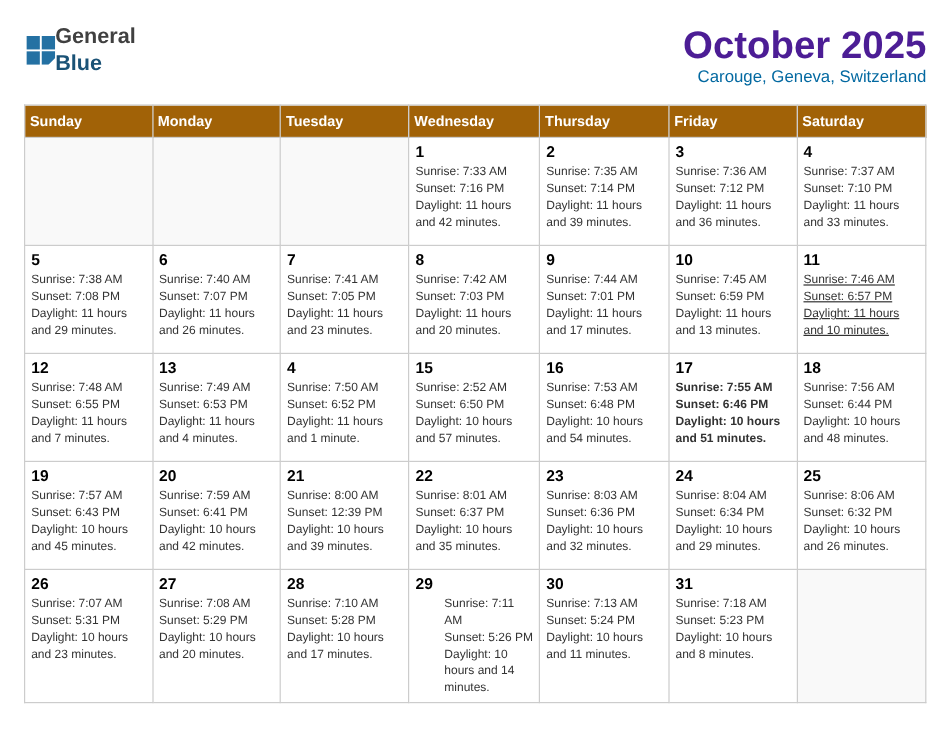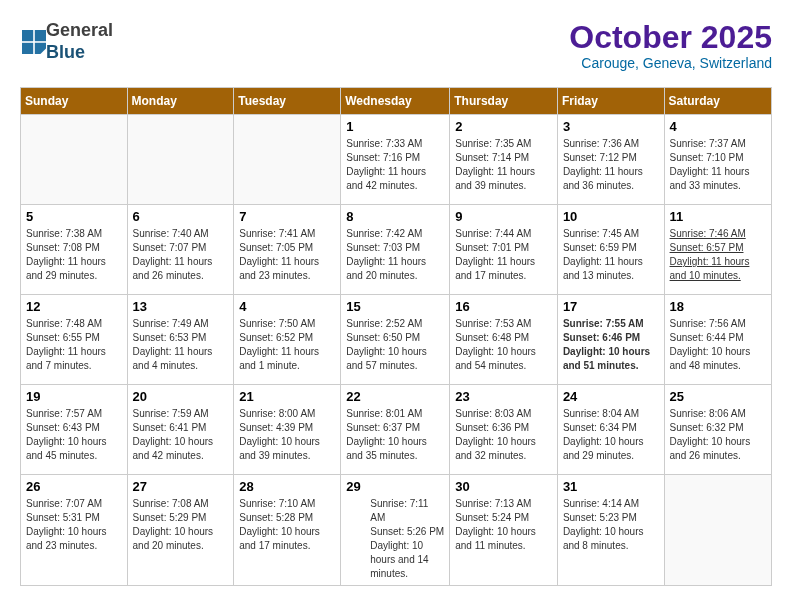--- a/index.html
+++ b/index.html
@@ -249,21 +249,21 @@
         </td>
         <td>
           <div class="day-num">20</div>
           <div class="day-info" style="white-space: pre-line;">Sunrise: 7:59 AM
 Sunset: 6:41 PM
 Daylight: 10 hours and 42 minutes.</div>
         </td>
         <td>
           <div class="day-num">21</div>
           <div class="day-info" style="white-space: pre-line;">Sunrise: 8:00 AM
-Sunset: 4:39 PM
+Sunset: 12:39 PM
 Daylight: 10 hours and 39 minutes.</div>
         </td>
         <td>
           <div class="day-num">22</div>
           <div class="day-info" style="white-space: pre-line;">Sunrise: 8:01 AM
 Sunset: 6:37 PM
 Daylight: 10 hours and 35 minutes.</div>
         </td>
         <td>
           <div class="day-num">23</div>
@@ -310,20 +310,20 @@
 Daylight: 10 hours and 14 minutes.</div>
         </td>
         <td>
           <div class="day-num">30</div>
           <div class="day-info" style="white-space: pre-line;">Sunrise: 7:13 AM
 Sunset: 5:24 PM
 Daylight: 10 hours and 11 minutes.</div>
         </td>
         <td>
           <div class="day-num">31</div>
-          <div class="day-info" style="white-space: pre-line;">Sunrise: 4:14 AM
+          <div class="day-info" style="white-space: pre-line;">Sunrise: 7:18 AM
 Sunset: 5:23 PM
 Daylight: 10 hours and 8 minutes.</div>
         </td>
         <td class="empty-cell"></td>
       </tr>
     </tbody>
 </table>
 
 </body></html>

